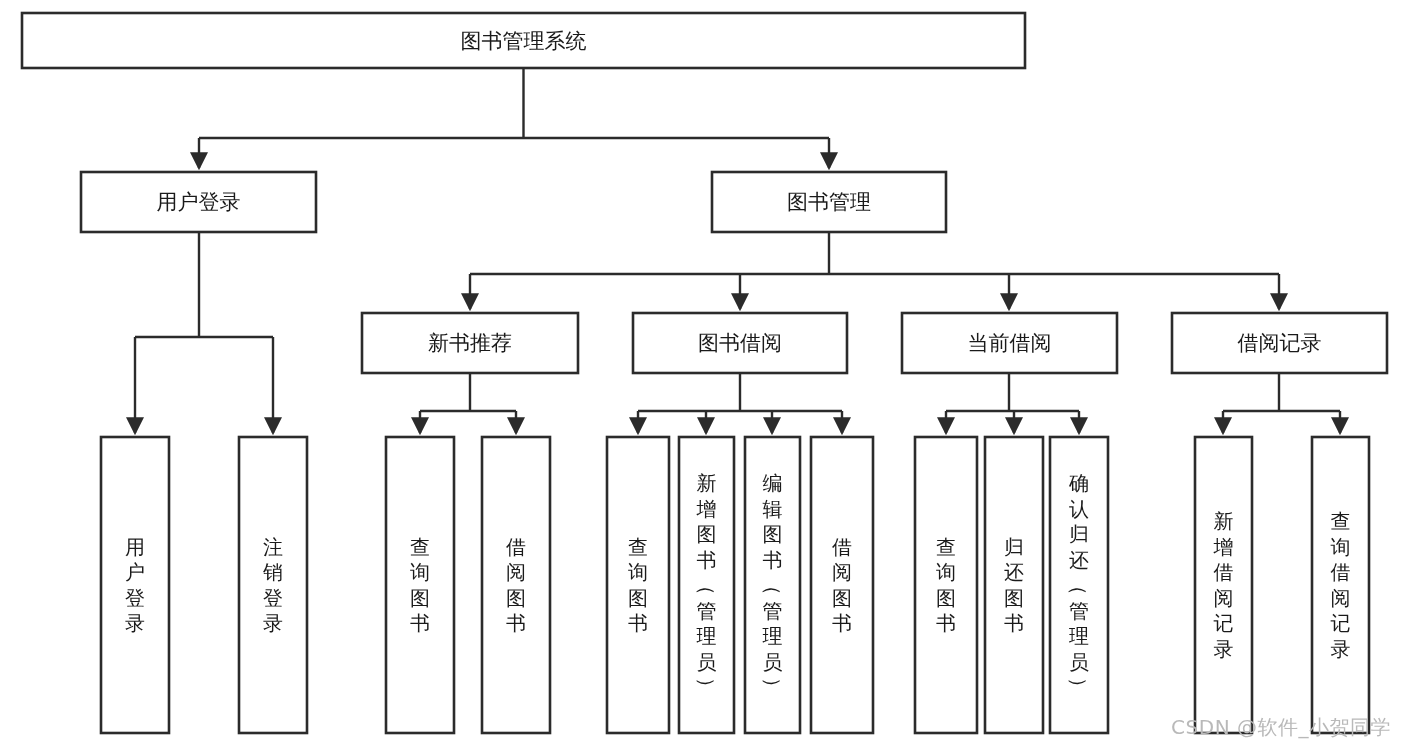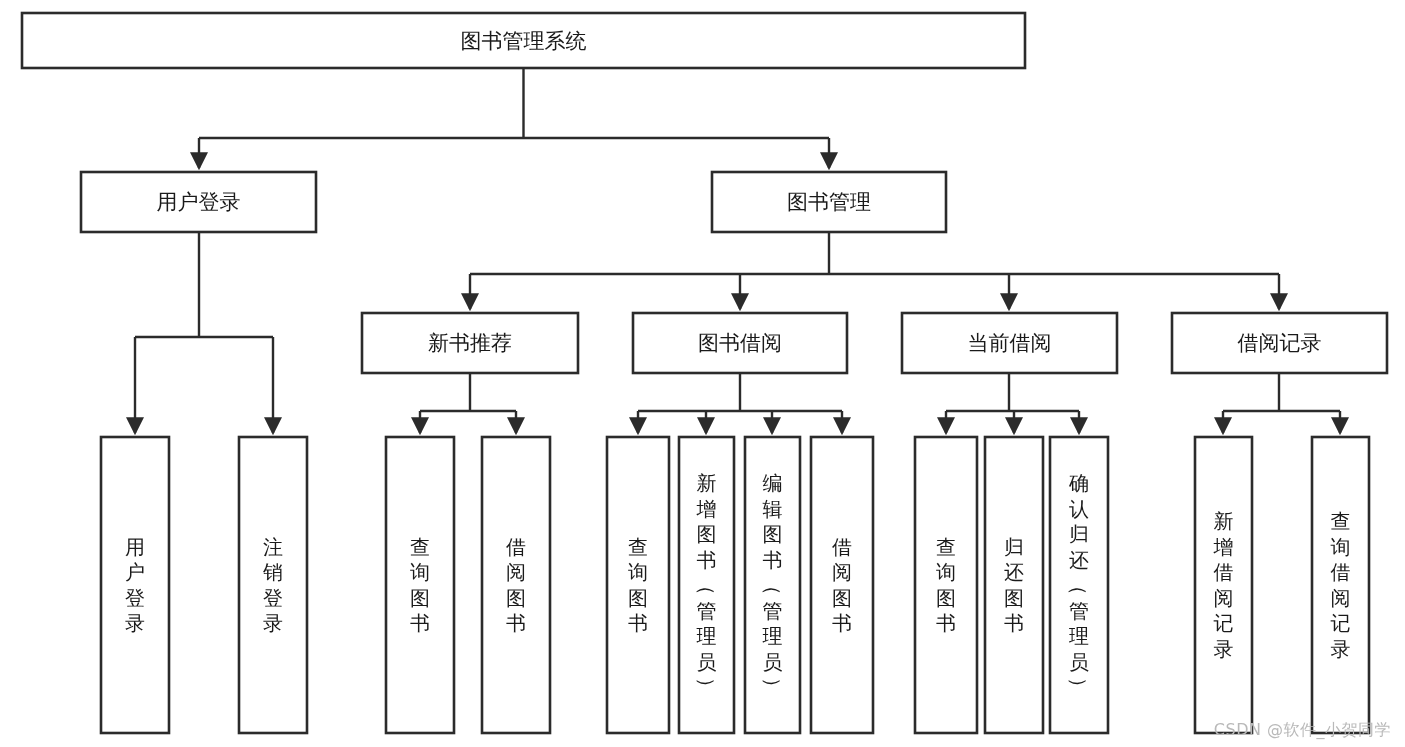--- a/index.html
+++ b/index.html
@@ -7,21 +7,21 @@
        font-family:"DejaVu Sans","Liberation Sans",sans-serif;}
   #diagram{position:absolute;left:0;top:0;width:1405px;height:747px;}
   .nodebox{fill:#ffffff;stroke:#2b2b2b;stroke-width:2.6;}
   .conn{stroke:#2b2b2b;stroke-width:2.4;fill:none;}
   .arrowhead{fill:#2b2b2b;stroke:none;}
   .lbl{fill:#1a1a1a;font-family:"DejaVu Sans","Liberation Sans",sans-serif;
        font-size:21px;text-anchor:middle;dominant-baseline:middle;}
   .vlbl{fill:#1a1a1a;font-family:"DejaVu Sans","Liberation Sans",sans-serif;
         font-size:20px;text-anchor:middle;}
   .watermark{position:absolute;right:14px;bottom:6px;color:#b9b9b9;
-             font-size:16px;font-family:"DejaVu Sans","Liberation Sans",sans-serif;
+             font-size:20px;font-family:"DejaVu Sans","Liberation Sans",sans-serif;
              letter-spacing:.5px;white-space:nowrap;}
 </style>
 </head>
 <body>
 
 <svg id="diagram" viewBox="0 0 1405 747">
   <defs>
     <marker id="arrow" viewBox="0 0 12 12" refX="10.5" refY="6" markerWidth="7.5" markerHeight="7.5" orient="auto-start-reverse">
       <path d="M 0 0 L 12 6 L 0 12 z" class="arrowhead"></path>
     </marker>

